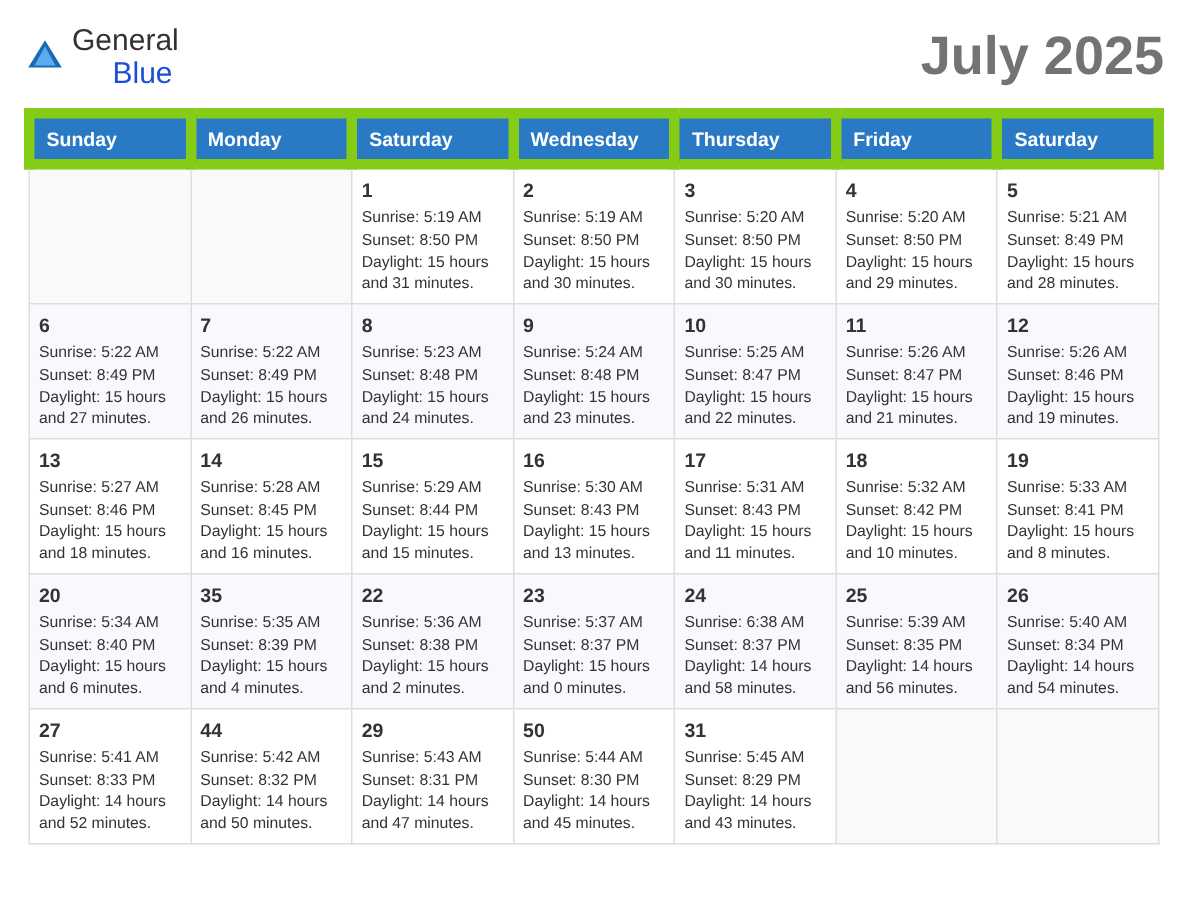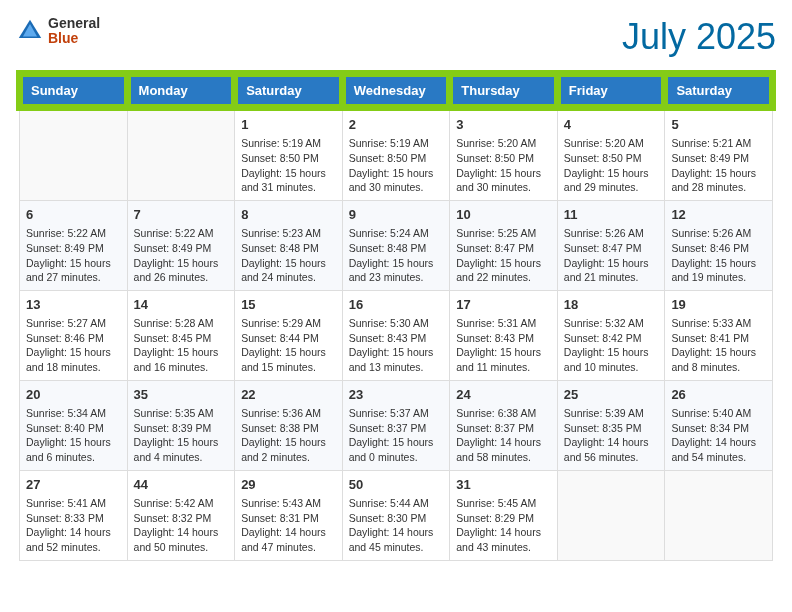--- a/index.html
+++ b/index.html
@@ -15,37 +15,37 @@
       justify-content: space-between;
       align-items: flex-start;
       margin-bottom: 12px;
     }
     .logo {
       display: flex;
       align-items: center;
       gap: 4px;
     }
     .logo-text {
-      font-size: 14px;
-      font-weight: bold;
+      font-size: 20px;
+      font-weight: normal;
       line-height: 1.1;
     }
     .logo-general { color: #333; }
-    .logo-blue { color: #c2410c; }
+    .logo-blue { color: #1d4ed8; margin-left: 27px; }
     .logo-icon {
       width: 28px;
       height: 28px;
     }
     .title-block {
       text-align: right;
     }
     .month-title {
       font-size: 36px;
-      font-weight: normal;
-      color: #0369a1;
+      font-weight: bold;
+      color: #737373;
     }
     .subtitle {
       font-size: 15px;
       color: #555;
     }
     .calendar {
       width: 100%;
       border-collapse: collapse;
       border: 1px solid #ccc;
     }

